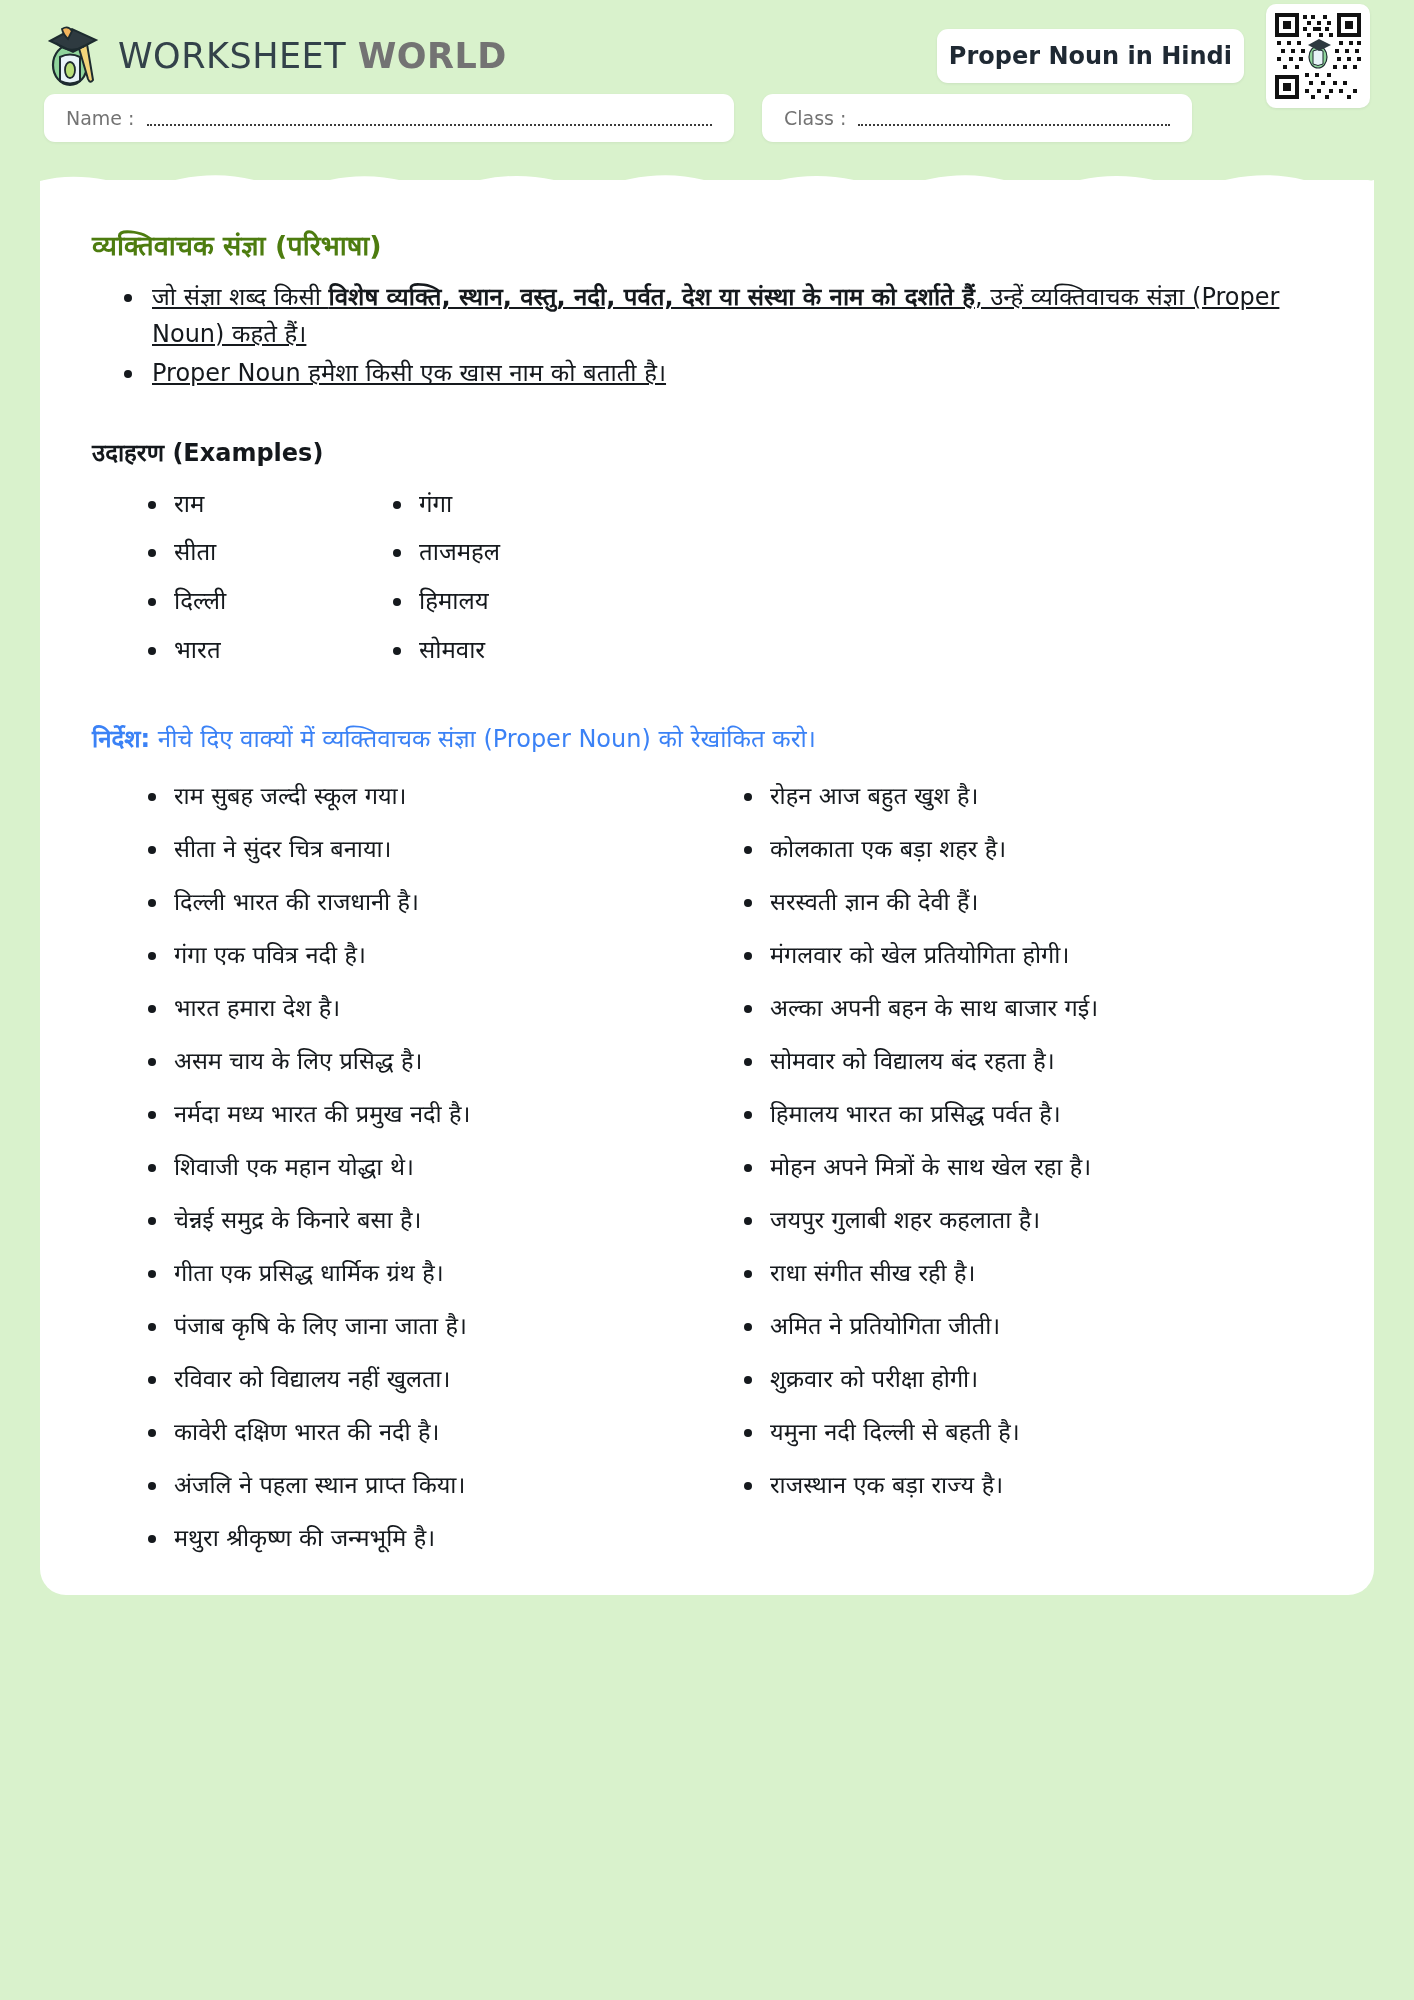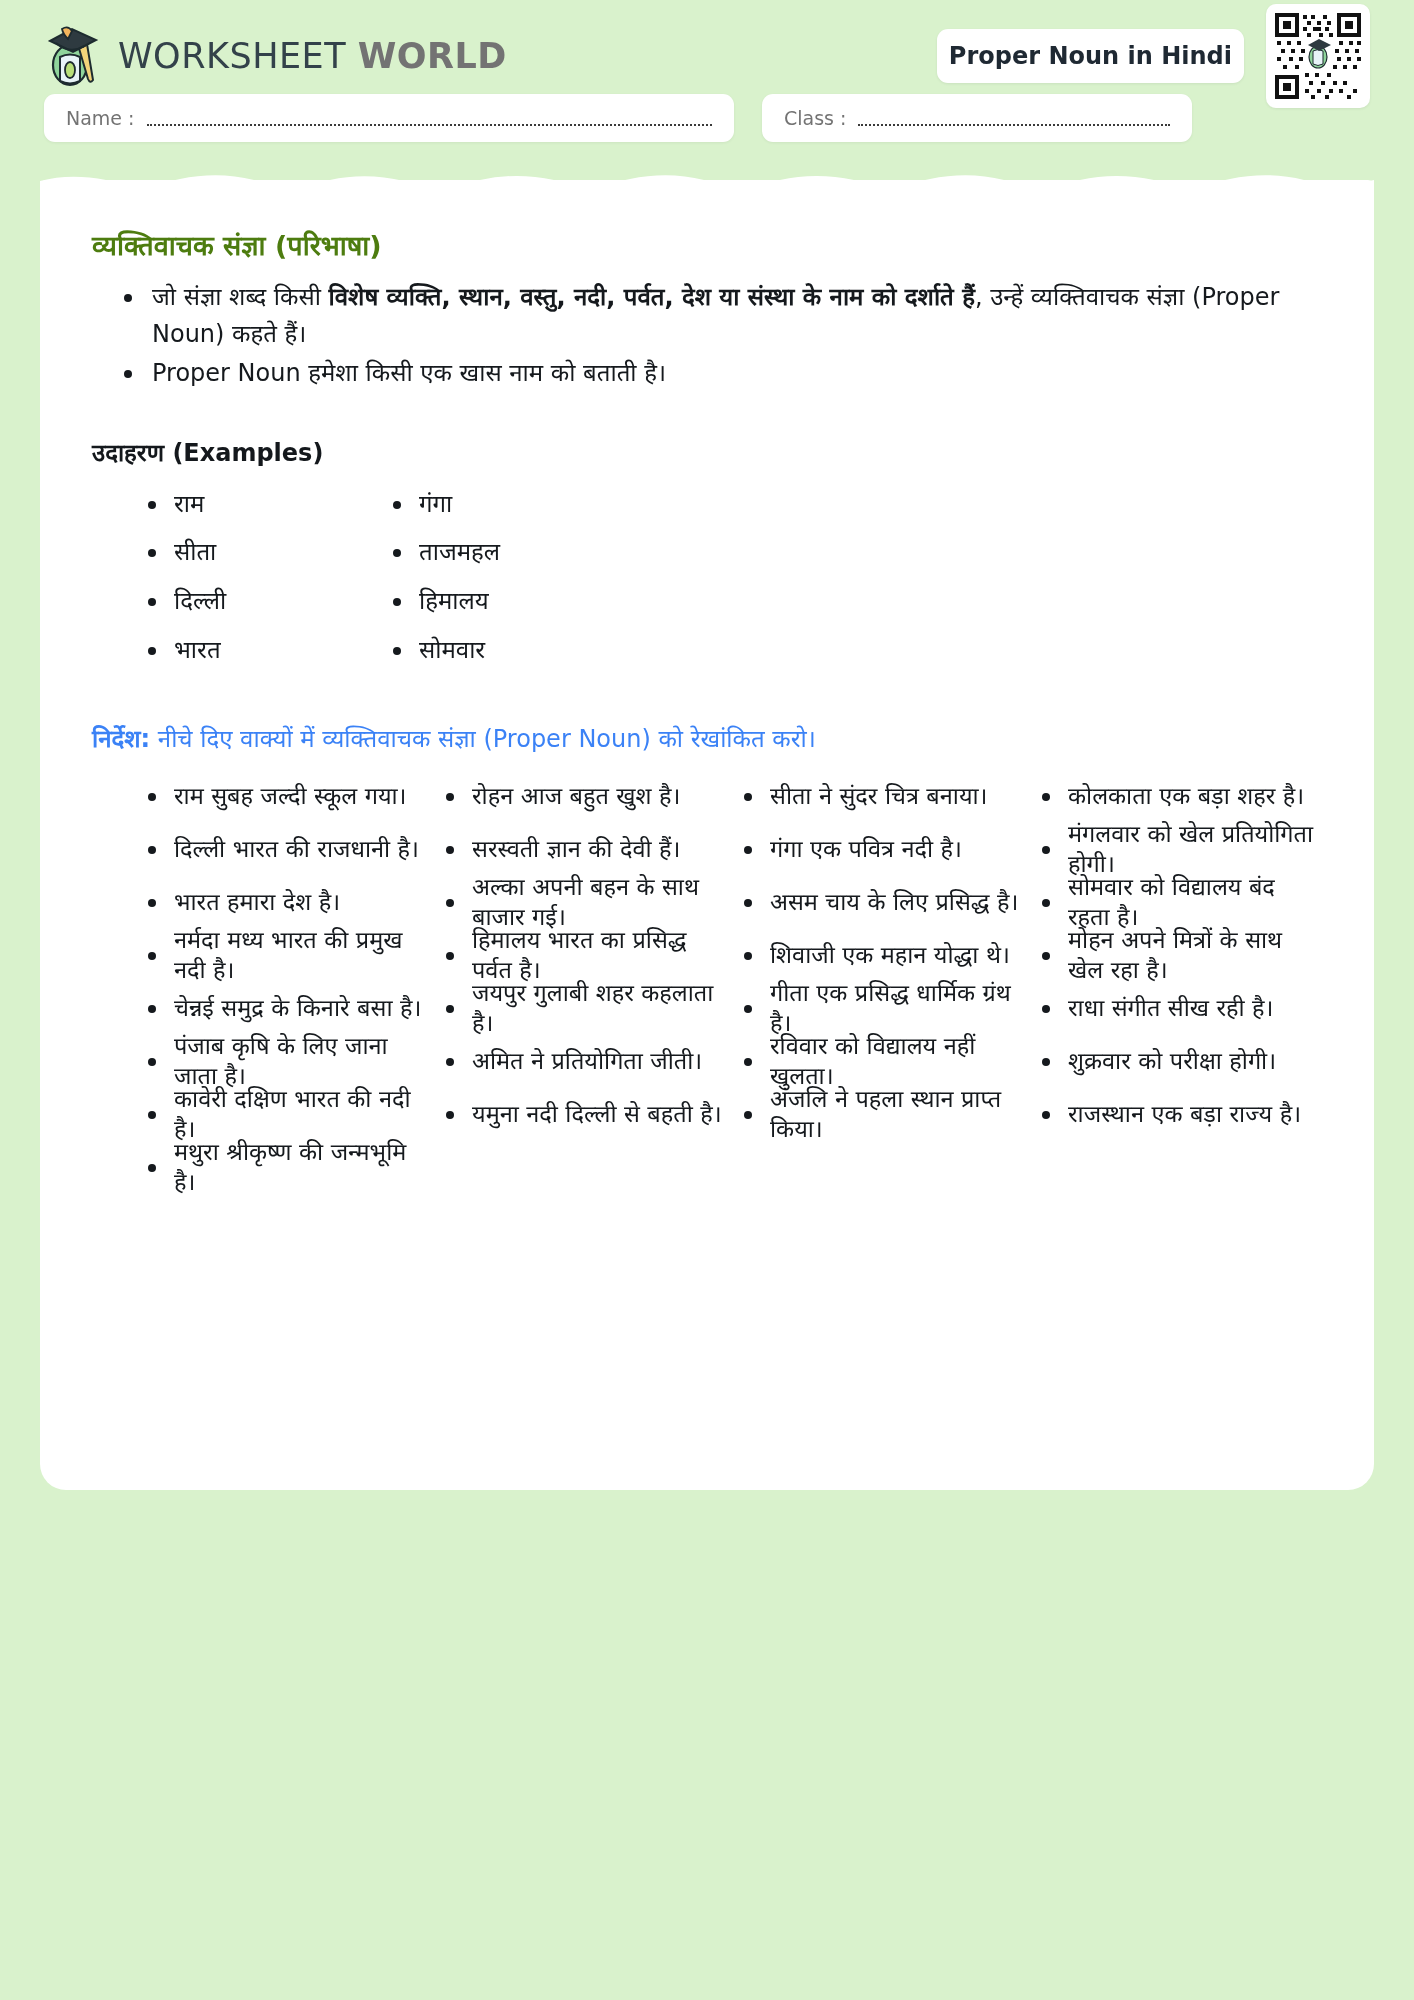--- a/index.html
+++ b/index.html
@@ -142,20 +142,21 @@
     list-style: none;
     margin: 0 0 0 26px;
   }
   ul.def-list li {
     position: relative;
     padding-left: 34px;
     font-size: 24px;
     line-height: 1.55;
     color: #15191d;
     margin-bottom: 2px;
+    text-decoration: underline;
   }
   ul.def-list li::before {
     content: "";
     position: absolute;
     left: 6px;
     top: 15px;
     width: 8px;
     height: 8px;
     border-radius: 50%;
     background: #15191d;
@@ -197,21 +198,21 @@
   .instruction {
     font-size: 24px;
     color: #3b82f6;
     margin-top: 50px;
     margin-bottom: 10px;
   }
   .instruction b { font-weight: 700; }
 
   .ex-columns {
     display: grid;
-    grid-template-columns: 1fr 1fr 1fr 1fr;
+    grid-template-columns: 1fr 1fr;
     margin-left: 48px;
     margin-top: 16px;
     column-gap: 10px;
     row-gap: 0;
   }
 
   .q-item {
     position: relative;
     padding-left: 34px;
     font-size: 23.5px;

